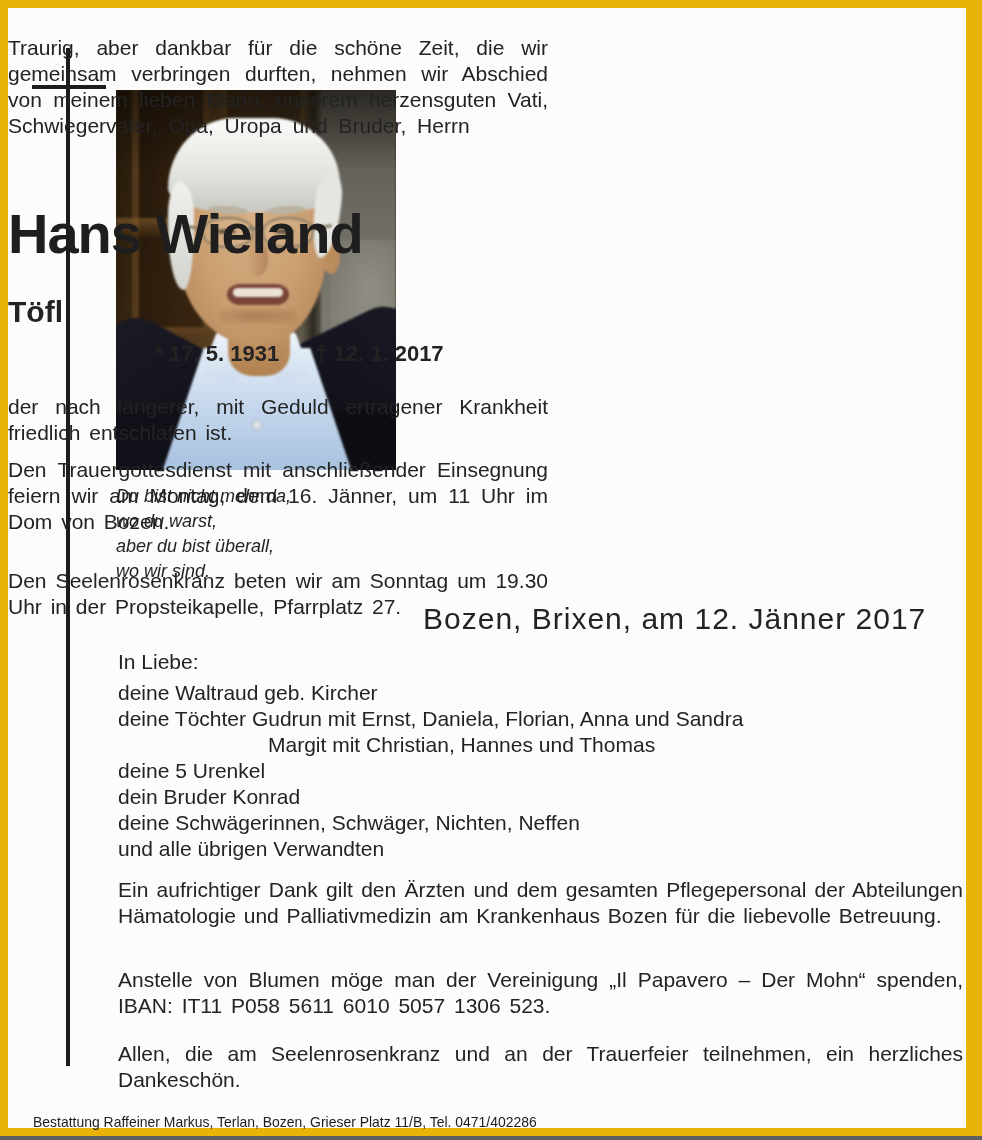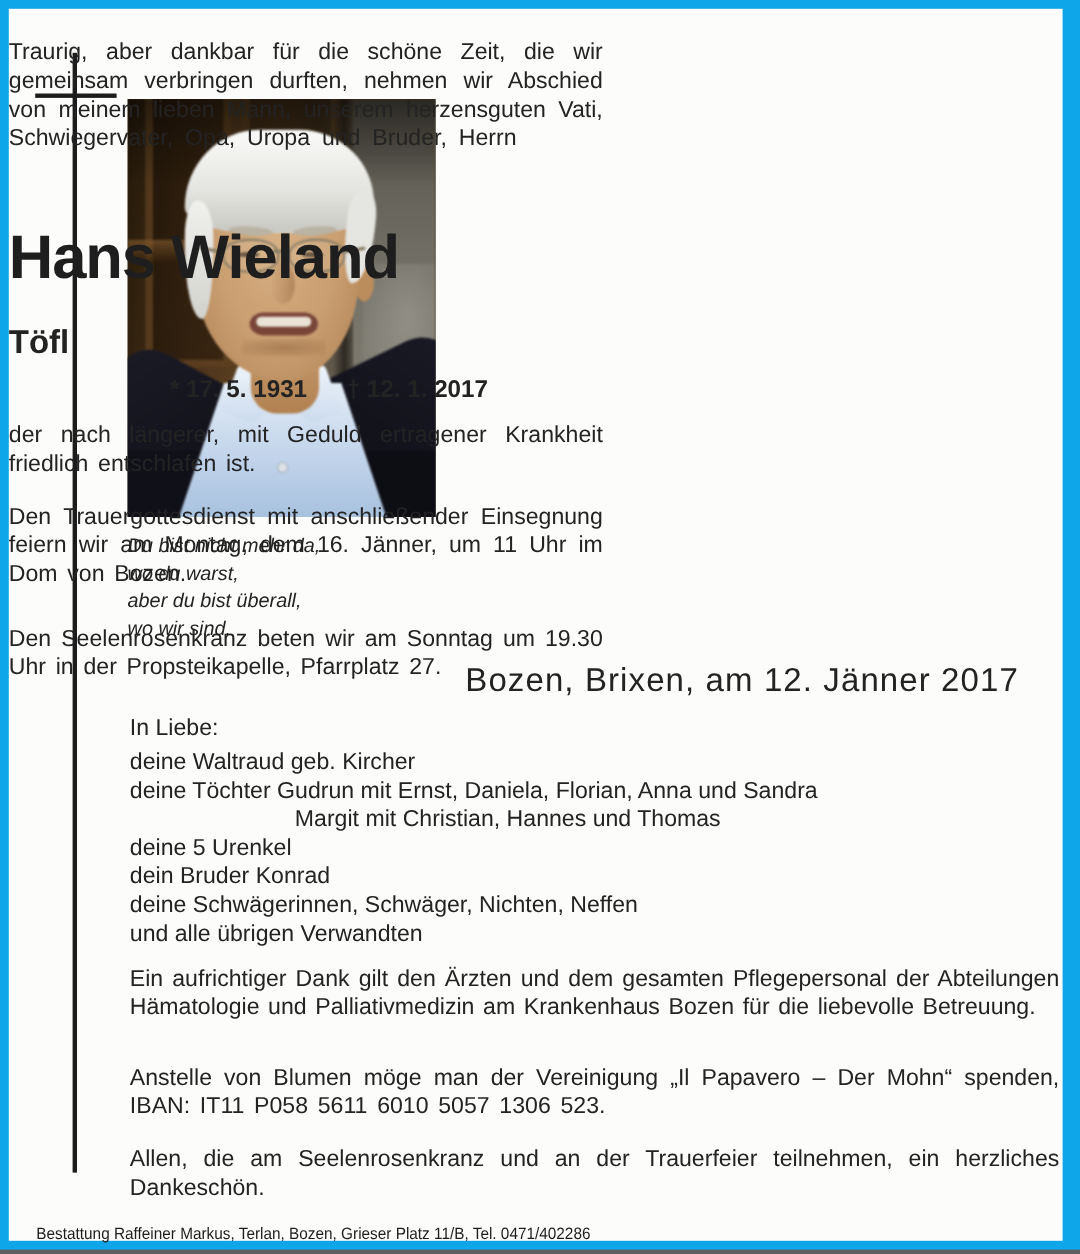--- a/index.html
+++ b/index.html
@@ -1,19 +1,19 @@
 <!DOCTYPE html>
 <html><head>
 <meta charset="utf-8">
 <style>
   html,body{margin:0;padding:0;background:#e8e8e8;}
   .sheet{
     position:relative;
     width:982px;height:1140px;
-    background:#0ea5e9;
+    background:#eab308;
     font-family:"Liberation Sans",sans-serif;
     color:#232323;
     overflow:hidden;
   }
   .sheet-bottom-edge{position:absolute;left:0;right:0;bottom:0;height:4px;background:#5f5f5f;}
   .inner{
     position:absolute;left:8px;top:8px;right:16px;bottom:12px;
     background:#fcfcfa;
   }
   
@@ -59,21 +59,21 @@
   .nose{left:130px;top:148px;width:22px;height:38px;background:linear-gradient(90deg,rgba(0,0,0,0),rgba(140,88,46,0.4));border-radius:40% 60% 50% 50%;}
   .mouth{left:111px;top:194px;width:62px;height:21px;background:#7c4438;border-radius:14px/11px;}
   .teeth{left:117px;top:198px;width:50px;height:9px;background:#eae3d4;border-radius:6px;}
   .chin-sh{left:104px;top:218px;width:76px;height:16px;background:radial-gradient(ellipse,rgba(120,70,35,0.35),rgba(0,0,0,0));}
   .para{position:absolute;margin:0;font-size:21px;line-height:26px;text-align:justify;}
   .p-open{left:0;top:27px;width:540px;word-spacing:5px;}
   .name{position:absolute;left:0;top:194px;width:540px;margin:0;font-size:56px;line-height:64px;font-weight:bold;letter-spacing:-1px;text-align:left;color:#1e1e1e;}
   .nick{position:absolute;left:0;top:287px;width:540px;font-size:30px;font-weight:bold;text-align:left;}
   .dates{position:absolute;left:0;top:333px;width:540px;font-size:22px;font-weight:bold;text-align:center;margin-left:21px;}
   .dates .gap{display:inline-block;width:36px;}
-  .p-passing{left:0;top:375px;width:540px;word-spacing:3px;}
+  .p-passing{left:0;top:386px;width:540px;word-spacing:3px;}
   .p-service{left:0;top:449px;width:540px;word-spacing:3px;}
   .p-rosary{left:0;top:527px;width:540px;word-spacing:3px;margin-top:33px;}
   .dateline{position:absolute;left:415px;top:594px;font-size:30px;letter-spacing:1px;}
   .quote{position:absolute;left:108px;top:476px;width:280px;text-align:left;font-style:italic;font-size:18px;line-height:25px;}
   .family{position:absolute;left:110px;top:641px;font-size:21px;line-height:26px;}
   .family .intro{margin-bottom:5px;}
   .family b{font-weight:normal;}
   .indent{padding-left:150px;}
   .p-doctors{left:110px;top:869px;width:845px;word-spacing:2px;}
   .p-donation{left:110px;top:959px;width:845px;word-spacing:3px;}

